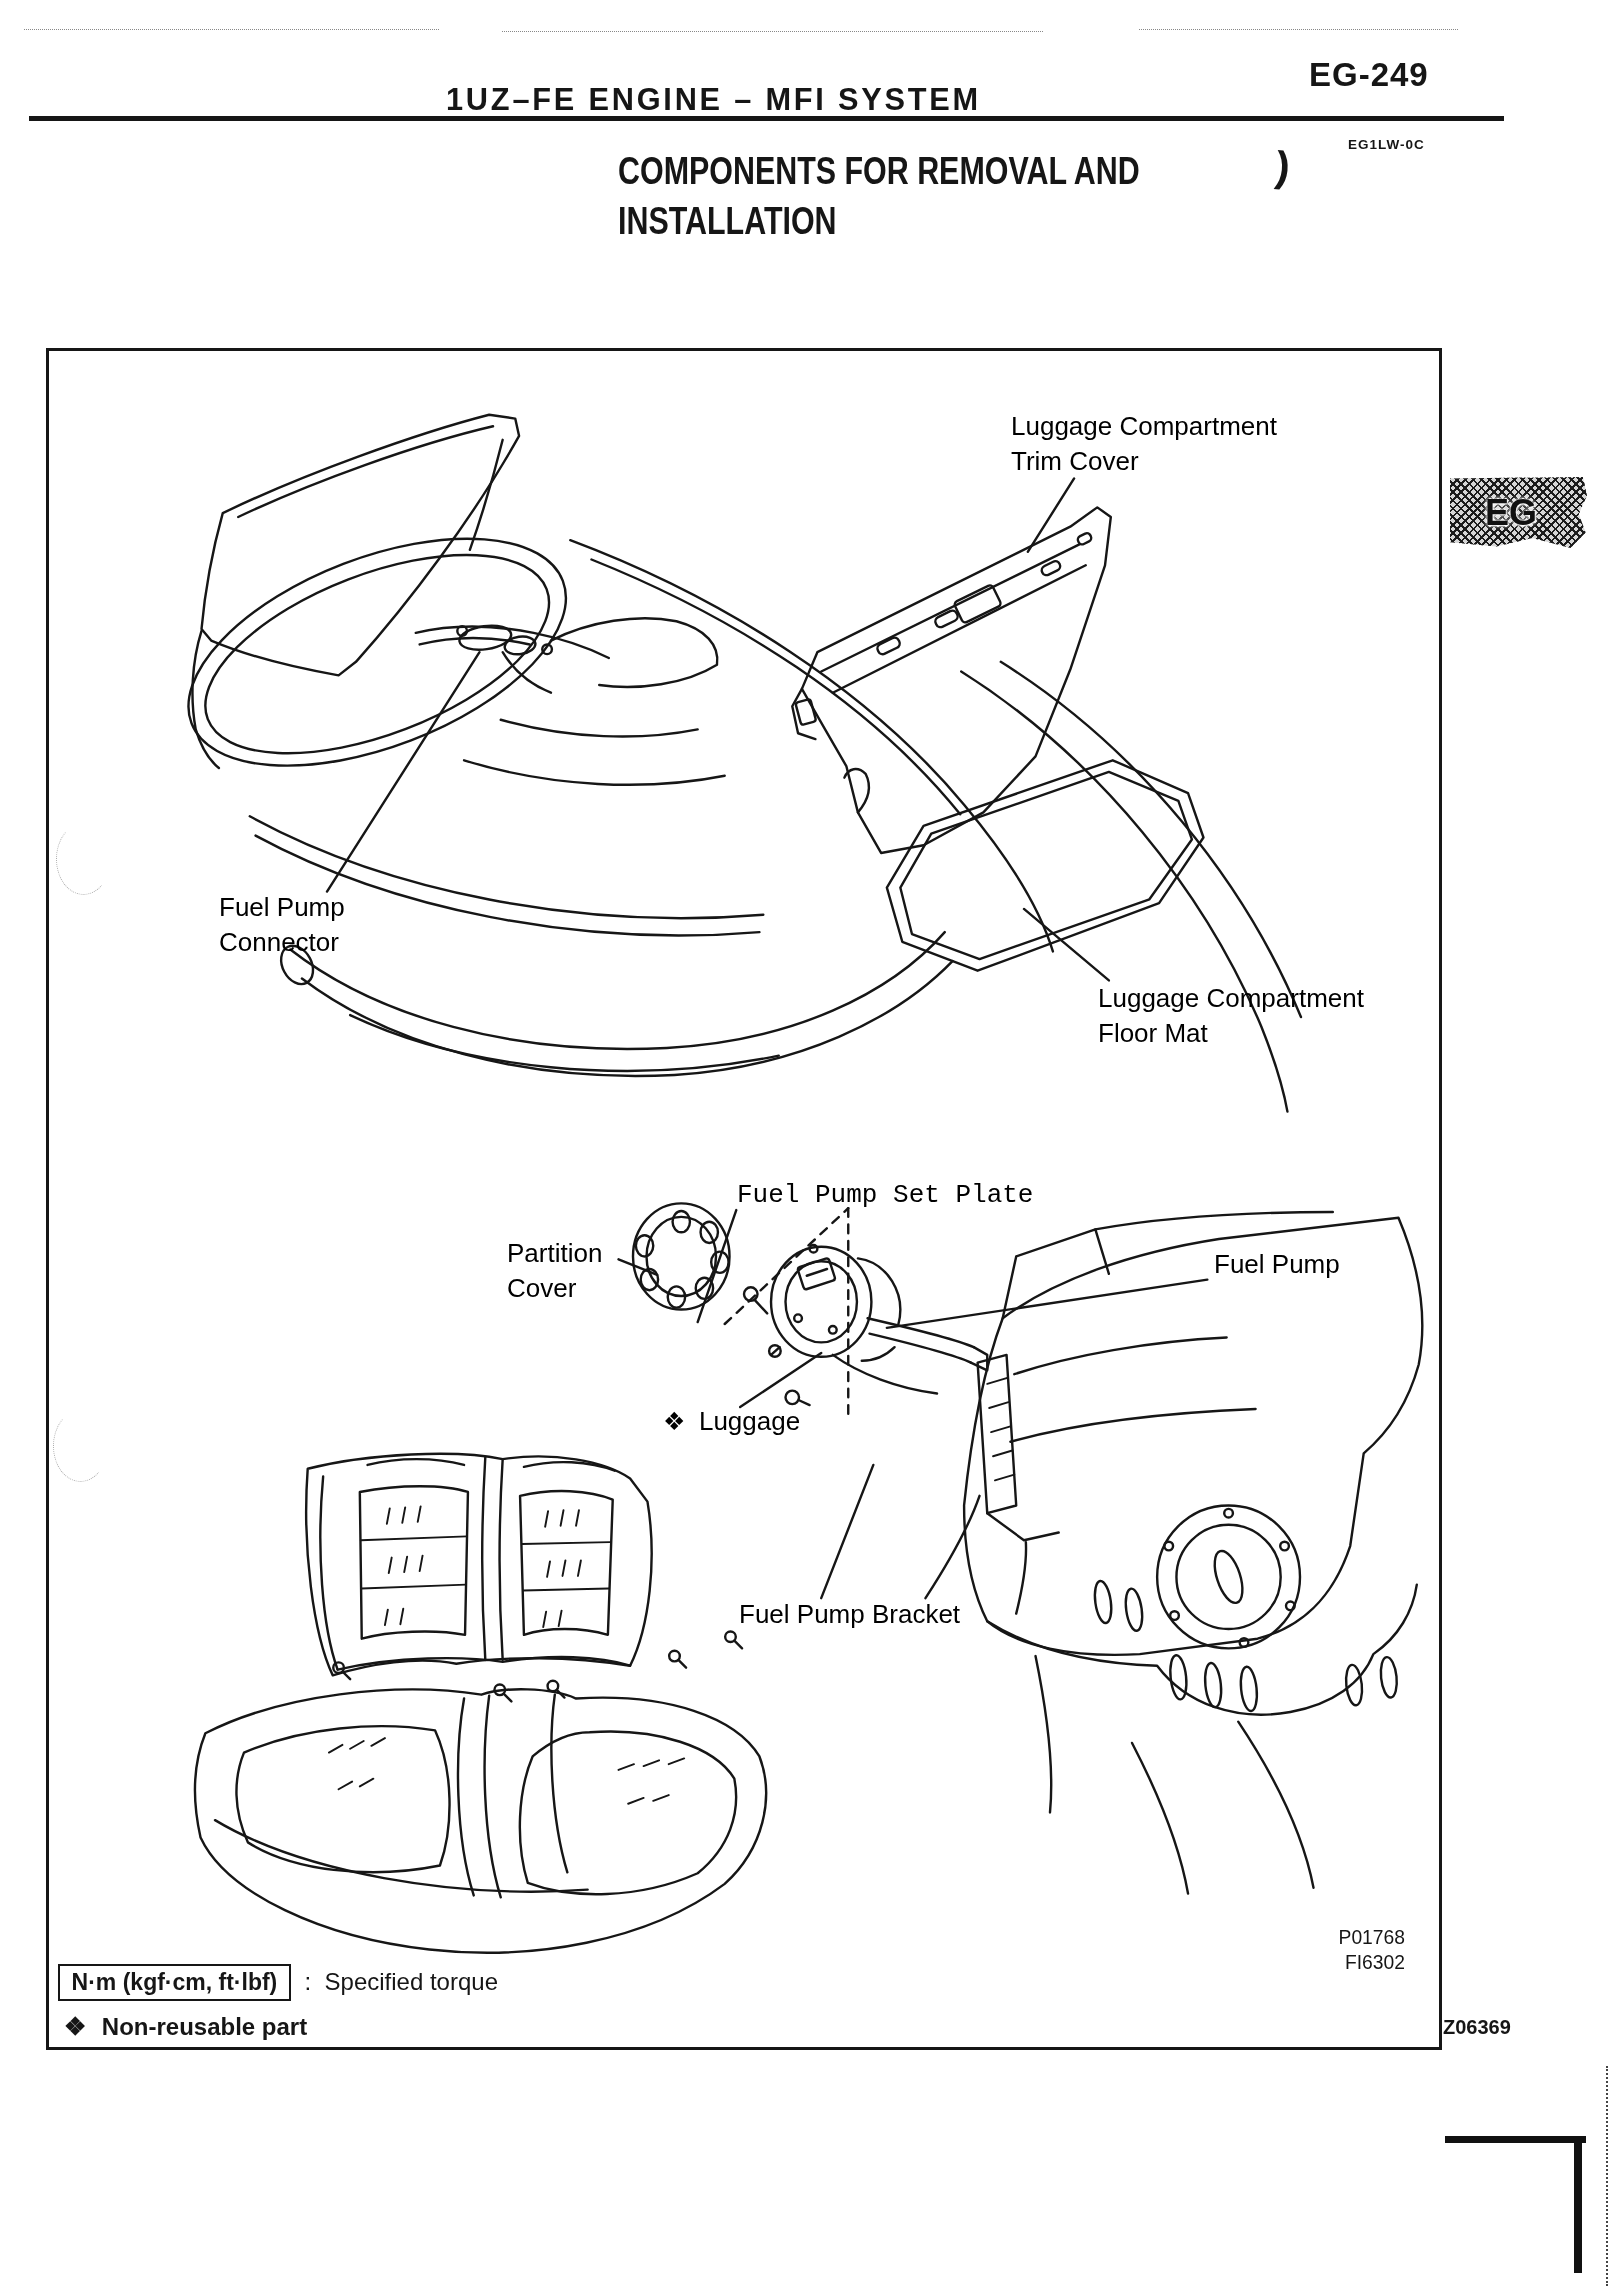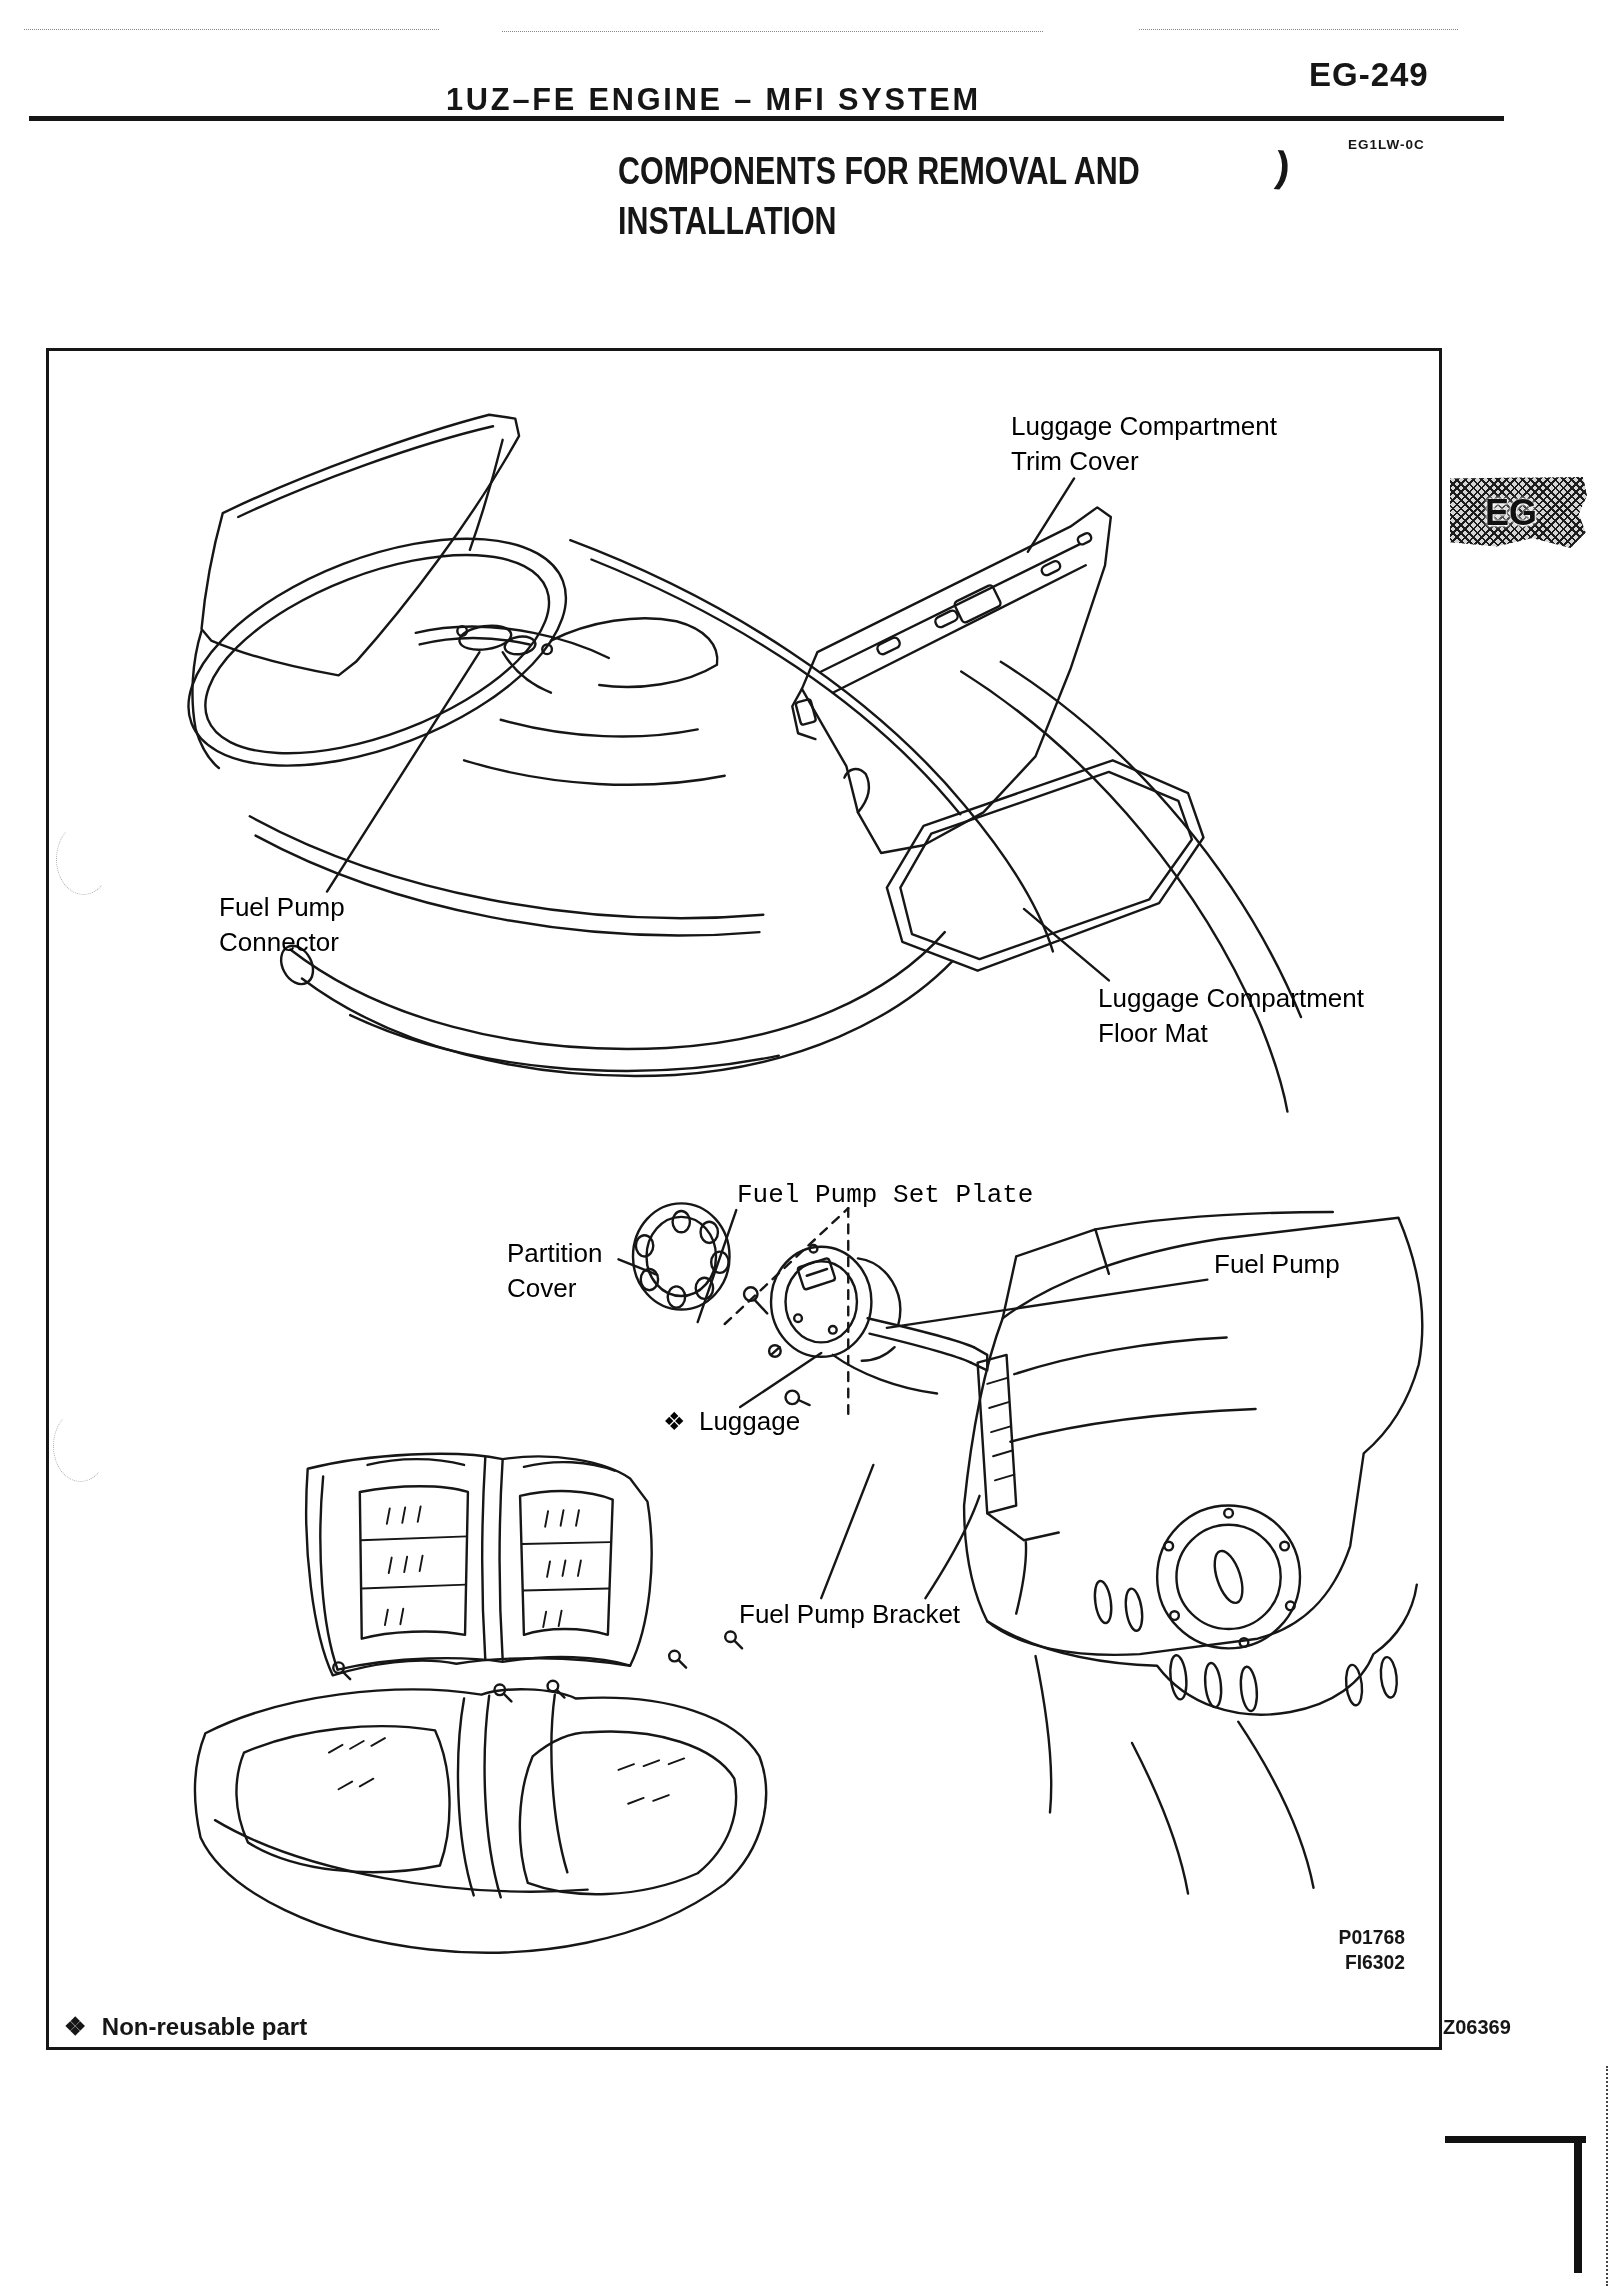--- a/index.html
+++ b/index.html
@@ -49,21 +49,21 @@
   
   .legend-row{top:1964px;left:58px;display:flex;align-items:center;gap:13.5px;}
   .torque-box{border:2.9px solid #161616;padding:2.9px 11.6px;font-size:23px;font-weight:bold;}
   .legend-colon{font-size:24px;}
   .legend-text{font-size:24px;}
   .legend-nonreusable{top:2012px;left:64px;display:flex;gap:15.4px;align-items:baseline;
                       font-size:24px;font-weight:bold;}
 
   
   .fig-codes{top:1925px;left:1305px;width:100px;text-align:right;
-             font-size:19.3px;font-weight:bold;line-height:25px;}
+             font-size:19.3px;font-weight:normal;line-height:25px;}
   .plate-code{top:2016px;left:1443px;font-size:20px;font-weight:bold;}
 
   
   .dots{border-top:1.9px dotted #888;height:0;}
   .dots-a{top:29px;left:24px;width:415px;}
   .dots-b{top:31px;left:502px;width:541px;}
   .dots-c{top:29px;left:1139px;width:319px;}
   .arc-artifact{width:53px;height:70px;border:1.9px dotted #aaa;border-radius:50%;
                 border-right-color:transparent;border-top-color:transparent;}
   .arc-1{top:823px;left:56px;}
@@ -281,20 +281,25 @@
     <div>Partition</div>
     <div>Cover</div>
   </div>
   <div class="abs dlabel lbl-fuelpump nowrap">Fuel Pump</div>
   <div class="abs dlabel lbl-gasket nowrap">
     <span class="marker">❖</span>
     <span>Luggage</span>
   </div>
   <div class="abs dlabel lbl-bracket nowrap">Fuel Pump Bracket</div>
 
+  <div class="abs legend-row">
+    <span class="torque-box">N·m (kgf·cm, ft·lbf)</span>
+    <span class="legend-colon">:</span>
+    <span class="legend-text">Specified torque</span>
+  </div>
   <div class="abs legend-nonreusable">
     <span class="marker">❖</span>
     <span>Non-reusable part</span>
   </div>
 
   <div class="abs fig-codes">
     <div>P01768</div>
     <div>FI6302</div>
   </div>
   <div class="abs plate-code">Z06369</div>

